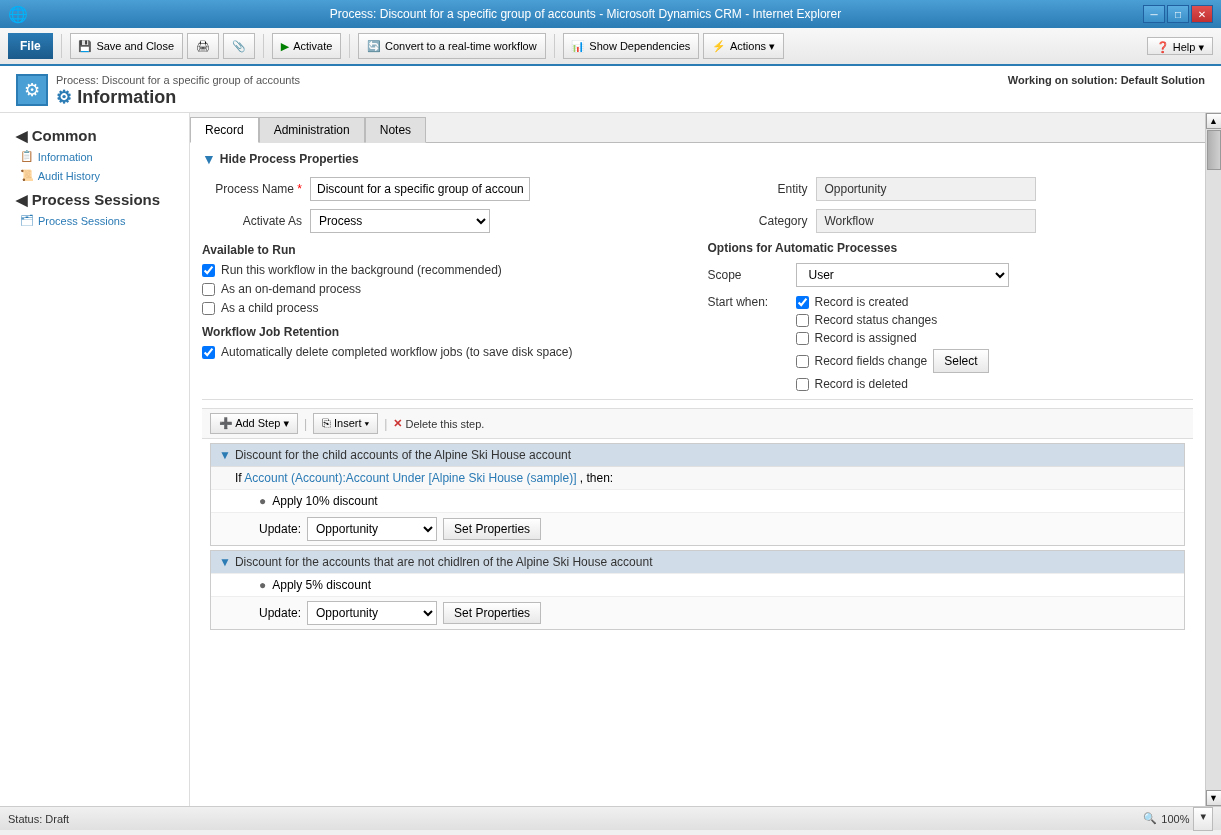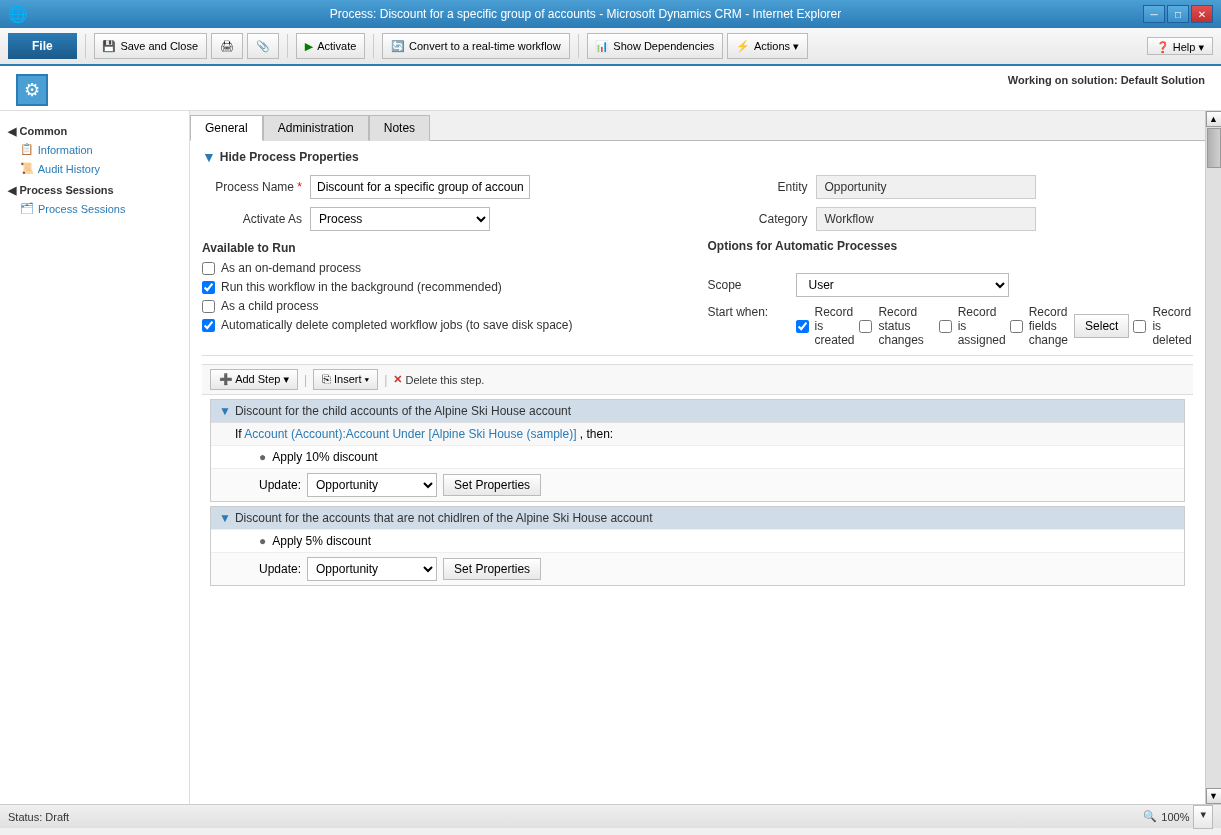--- a/index.html
+++ b/index.html
@@ -34,21 +34,21 @@
       border-bottom: 2px solid #2b7bb5;
       padding: 4px 8px;
       display: flex;
       align-items: center;
       gap: 4px;
       height: 38px;
     }
     .ribbon-file-btn {
       background: linear-gradient(to bottom, #2b7bb5, #1a5a8a);
       color: white;
-      padding: 4px 24px;
+      padding: 4px 12px;
       font-size: 12px;
       font-weight: bold;
       border: none;
       cursor: pointer;
       height: 26px;
     }
     .ribbon-separator { width: 1px; height: 24px; background: #ccc; margin: 0 4px; }
     .ribbon-btn {
       background: linear-gradient(to bottom, #ffffff, #e8e8e8);
       border: 1px solid #bbb;
@@ -94,24 +94,24 @@
 
     
     .sidebar {
       width: 190px;
       background: white;
       border-right: 1px solid #ddd;
       padding: 8px 0;
       flex-shrink: 0;
     }
     .sidebar-section-header {
-      font-size: 11px;
+      font-size: 15px;
       font-weight: bold;
       color: #333;
-      padding: 6px 8px 2px;
+      padding: 6px 16px 2px;
     }
     .sidebar-item {
       display: flex;
       align-items: center;
       padding: 3px 8px 3px 20px;
       cursor: pointer;
       color: #2b7bb5;
       font-size: 11px;
       gap: 4px;
     }
@@ -243,41 +243,41 @@
       font-size: 12px;
       color: #333;
     }
     .checkbox-row input[type="checkbox"] { cursor: pointer; }
 
     
     .auto-section-title {
       font-weight: bold;
       font-size: 12px;
       color: #333;
-      margin-bottom: 20px;
+      margin-bottom: 8px;
     }
     .scope-row {
       display: flex;
       align-items: center;
       gap: 8px;
       margin-bottom: 8px;
       font-size: 12px;
     }
     .scope-label { min-width: 80px; color: #333; }
     .scope-select {
       border: 1px solid #bbb;
       padding: 2px 8px;
       font-size: 12px;
       height: 24px;
       background: white;
       width: 213px;
     }
     .start-when-section { display: flex; gap: 8px; font-size: 12px; color: #333; }
     .start-when-label { min-width: 80px; }
-    .start-when-options { display: flex; flex-direction: row; gap: 4px; }
+    .start-when-options { display: flex; flex-direction: column; gap: 4px; }
     .start-when-row { display: flex; align-items: center; gap: 6px; }
     .select-btn {
       background: linear-gradient(to bottom, #fff, #e8e8e8);
       border: 1px solid #bbb;
       padding: 2px 10px;
       font-size: 12px;
       cursor: pointer;
       height: 24px;
     }
 
@@ -457,20 +457,27 @@
     <span>Actions ▾</span>
   </button>
   <button class="help-btn">❓ Help ▾</button>
 </div>
 
 <div class="page-header">
   <div class="page-header-left">
     <div class="page-icon">
       <span style="color:white;font-size:18px;">⚙</span>
     </div>
+    <div class="page-header-text">
+      <div class="page-breadcrumb">Process: Discount for a specific group of accounts</div>
+      <div class="page-title">
+        <span style="color:#2b7bb5;">⚙</span>
+        <span>Information</span>
+      </div>
+    </div>
   </div>
   <div class="working-on">Working on solution: Default Solution</div>
 </div>
 
 <div class="main-layout">
 
   <div class="sidebar">
     <div class="sidebar-section-header">◀ Common</div>
     <div class="sidebar-item">
       <span>📋</span>
@@ -483,21 +490,21 @@
     <div class="sidebar-section-header">◀ Process Sessions</div>
     <div class="sidebar-item">
       <span>🗂</span>
       <span>Process Sessions</span>
     </div>
   </div>
 
   <div class="content-area">
 
     <div class="tabs">
-      <div class="tab active">General</div>
+      <div class="tab active">Record</div>
       <div class="tab">Administration</div>
       <div class="tab">Notes</div>
     </div>
 
     <div class="process-section">
 
       <div class="section-header">
         <span class="collapse-icon">▼</span>
         <span>Hide Process Properties</span>
       </div>
@@ -518,32 +525,33 @@
             <span class="form-label">Activate As</span>
             <div class="form-select-wrap">
               <select class="form-select">
                 <option>Process</option>
               </select>
             </div>
           </div>
 
           <div class="subsection-title">Available to Run</div>
           <div class="checkbox-row">
+            <input type="checkbox" id="cb1" checked="" style="">
+            <label for="cb1">Run this workflow in the background (recommended)</label>
+          </div>
+          <div class="checkbox-row">
             <input type="checkbox" id="cb2" style="">
             <label for="cb2">As an on-demand process</label>
-          </div>
-          <div class="checkbox-row">
-            <input type="checkbox" id="cb1" checked="" style="">
-            <label for="cb1">Run this workflow in the background (recommended)</label>
           </div>
           <div class="checkbox-row">
             <input type="checkbox" id="cb3" style="">
             <label for="cb3">As a child process</label>
           </div>
 
+          <div class="subsection-title">Workflow Job Retention</div>
           <div class="checkbox-row">
             <input type="checkbox" id="cb4" checked="" style="">
             <label for="cb4">Automatically delete completed workflow jobs (to save disk space)</label>
           </div>
         </div>
 
         <div class="form-right">
 
           <div class="form-row">
             <span class="form-label">Entity</span>

